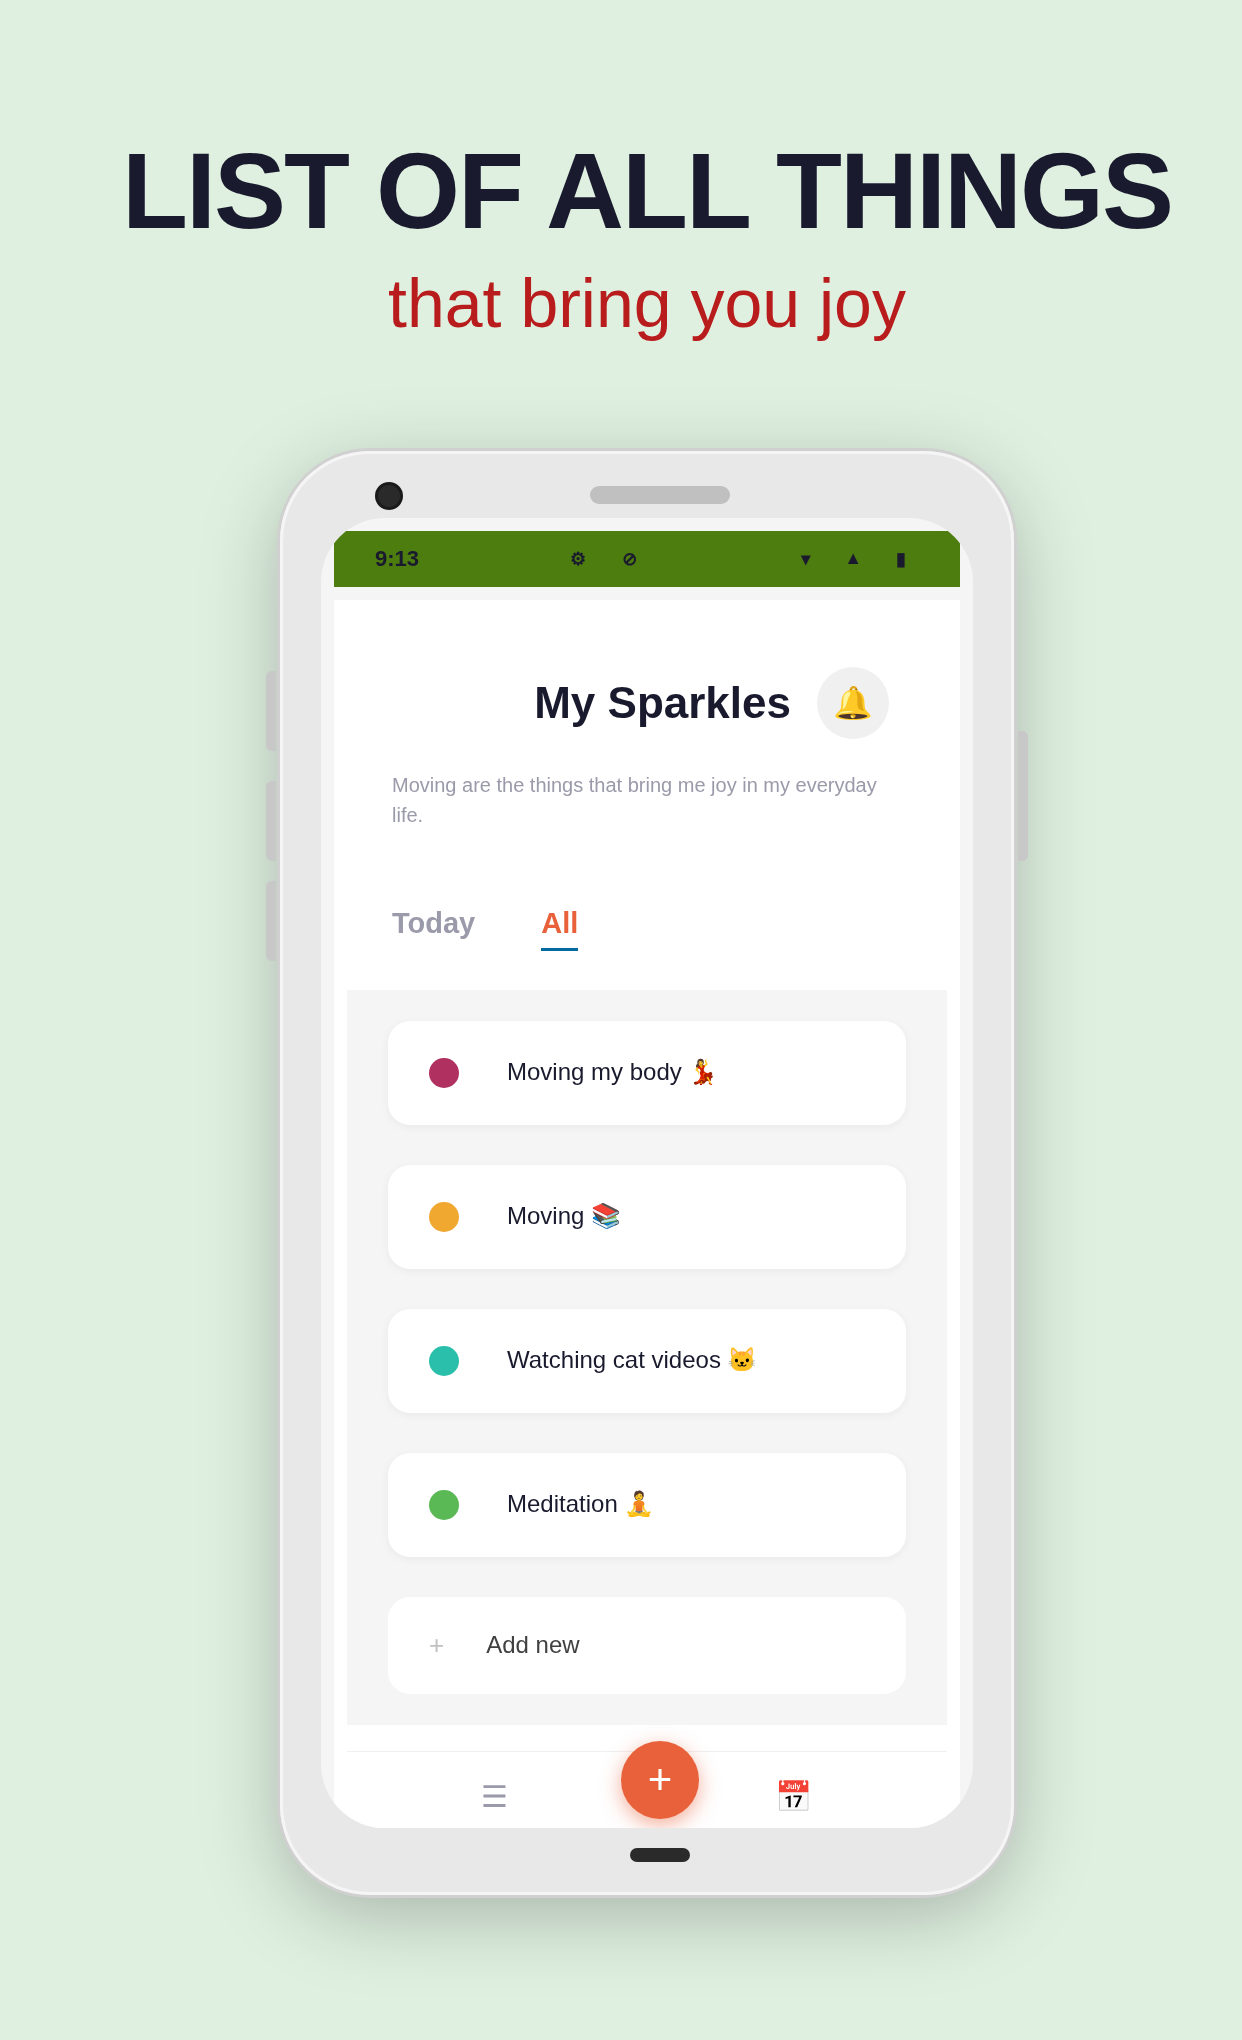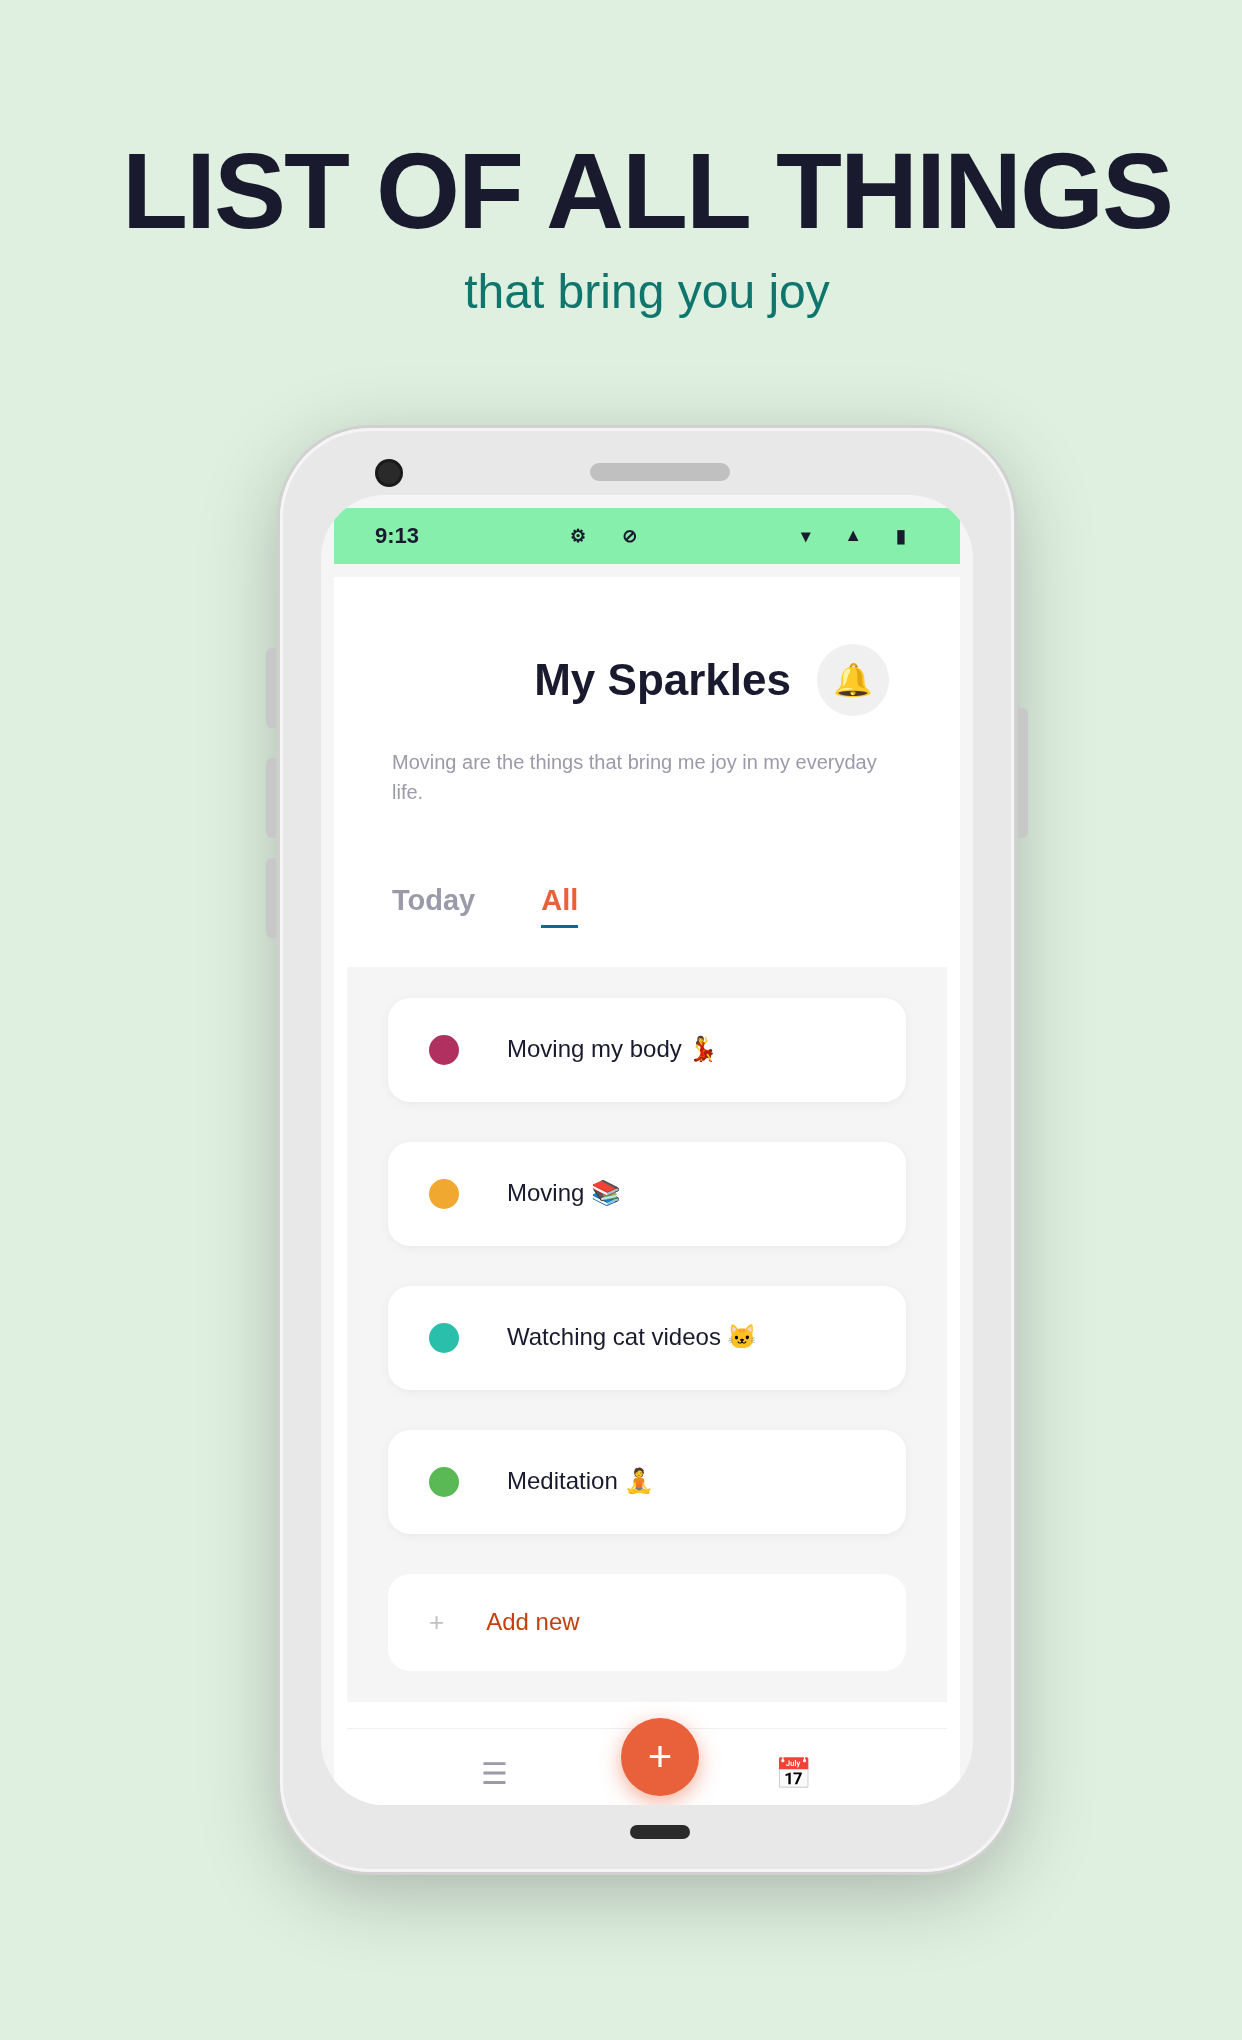--- a/index.html
+++ b/index.html
@@ -23,23 +23,23 @@
 
     .page-title {
       font-size: 108px;
       font-weight: 900;
       color: #1a1a2e;
       line-height: 1.1;
       letter-spacing: -2px;
     }
 
     .page-subtitle {
-      font-size: 48px;
+      font-size: 68px;
       font-weight: 500;
-      color: #0f766e;
+      color: #b91c1c;
       margin-top: 10px;
     }
 
     .phone-wrapper {
       position: relative;
       width: 760px;
       height: 1470px;
       margin-top: 10px;
     }
 
@@ -117,21 +117,21 @@
       background: #2a2a2a;
       border-radius: 8px;
       position: absolute;
       bottom: 20px;
       left: 50%;
       transform: translateX(-50%);
     }
 
     
     .status-bar {
-      background: #86efac;
+      background: #4d7c0f;
       height: 56px;
       display: flex;
       align-items: center;
       justify-content: space-between;
       padding: 0 28px;
       font-size: 22px;
       font-weight: 600;
       color: #1a1a2e;
     }
 
@@ -263,21 +263,21 @@
     }
 
     .add-plus {
       font-size: 26px;
       color: #c0c0c0;
       font-weight: 300;
     }
 
     .add-label {
       font-size: 24px;
-      color: #c2410c;
+      color: #404040;
       font-weight: 400;
     }
 
     .bottom-nav {
       background: #ffffff;
       height: 90px;
       display: flex;
       align-items: center;
       justify-content: space-around;
       border-top: 1px solid #f0f0f0;

